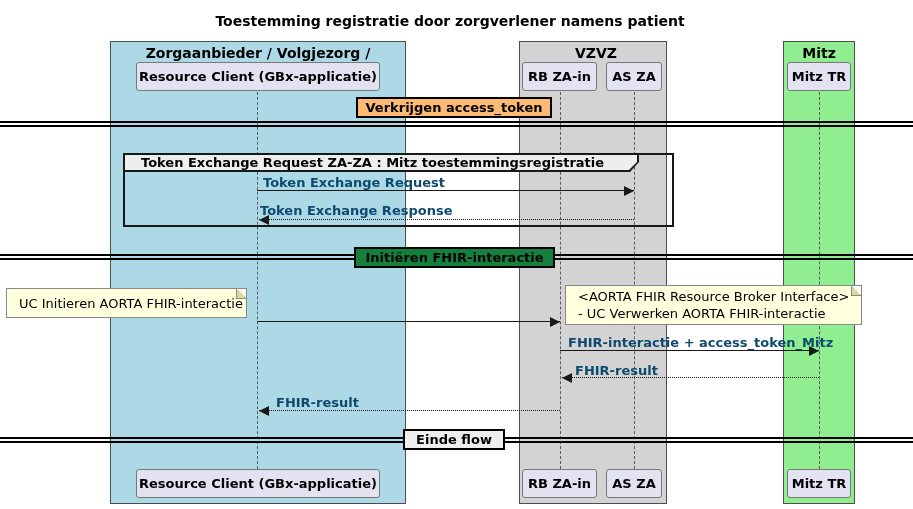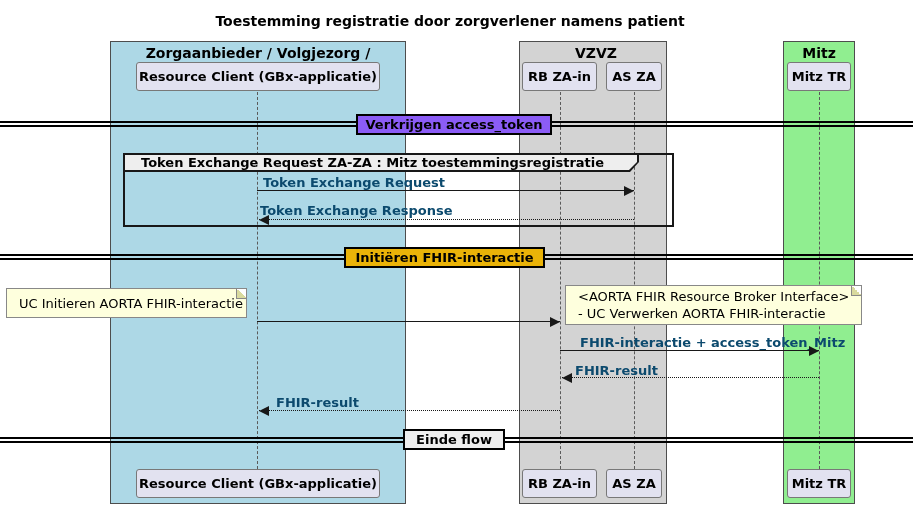--- a/index.html
+++ b/index.html
@@ -112,21 +112,21 @@
 
   <div class="msg-label" style="left:260px;top:203px;">Token Exchange Response</div>
   <div class="arrow dashed" style="left:259px;top:219px;width:375px;">
       <i class="ah l"></i>
     </div>
 
   <div class="arrow solid" style="left:257px;top:321px;width:303px;">
       <i class="ah r"></i>
     </div>
 
-  <div class="msg-label" style="left:568px;top:335px;margin-left:12px;">FHIR-interactie + access_token_Mitz</div>
+  <div class="msg-label" style="left:568px;top:335px;">FHIR-interactie + access_token_Mitz</div>
   <div class="arrow solid" style="left:560px;top:350px;width:259px;">
       <i class="ah r"></i>
     </div>
 
   <div class="msg-label" style="left:575px;top:363px;">FHIR-result</div>
   <div class="arrow dashed" style="left:562px;top:377px;width:257px;">
       <i class="ah l"></i>
     </div>
 
   <div class="msg-label" style="left:276px;top:395px;">FHIR-result</div>
@@ -137,24 +137,24 @@
   <div class="note" style="left: 565px; top: 285px; width: 297px; height: 40px; background-color: rgb(254, 255, 221);">
     <i class="fold"></i>
     <div>&lt;AORTA FHIR Resource Broker Interface&gt;</div>
     <div>- UC Verwerken AORTA FHIR-interactie</div>
   </div>
   <div class="note center" style="left: 6px; top: 288px; width: 241px; height: 30px; background-color: rgb(254, 255, 221);">
     <i class="fold"></i>
     <span>UC Initieren AORTA FHIR-interactie</span>
   </div>
 
-  <div class="dbox" style="left: 356px; top: 114px; width: 196px; background-color: #8b5cf6;">
+  <div class="dbox" style="left: 356px; top: 97px; width: 196px; background-color: #fdba74;">
     <span>Verkrijgen access_token</span>
   </div>
-  <div class="dbox" style="left: 344px; top: 247px; width: 201px; background-color: #eab308;">
+  <div class="dbox" style="left: 354px; top: 247px; width: 201px; background-color: #15803d;">
     <span>Initiëren FHIR-interactie</span>
   </div>
   <div class="dbox" style="left: 403px; top: 429px; width: 102px; background-color: rgb(238, 238, 238);">
     <span>Einde flow</span>
   </div>
 
   <div class="pbox" style="left: 136px; top: 62px; width: 244px; background-color: rgb(226, 226, 240);">
     <span>Resource Client (GBx-applicatie)</span>
   </div>
   <div class="pbox" style="left: 522px; top: 62px; width: 75px; background-color: rgb(226, 226, 240);">

